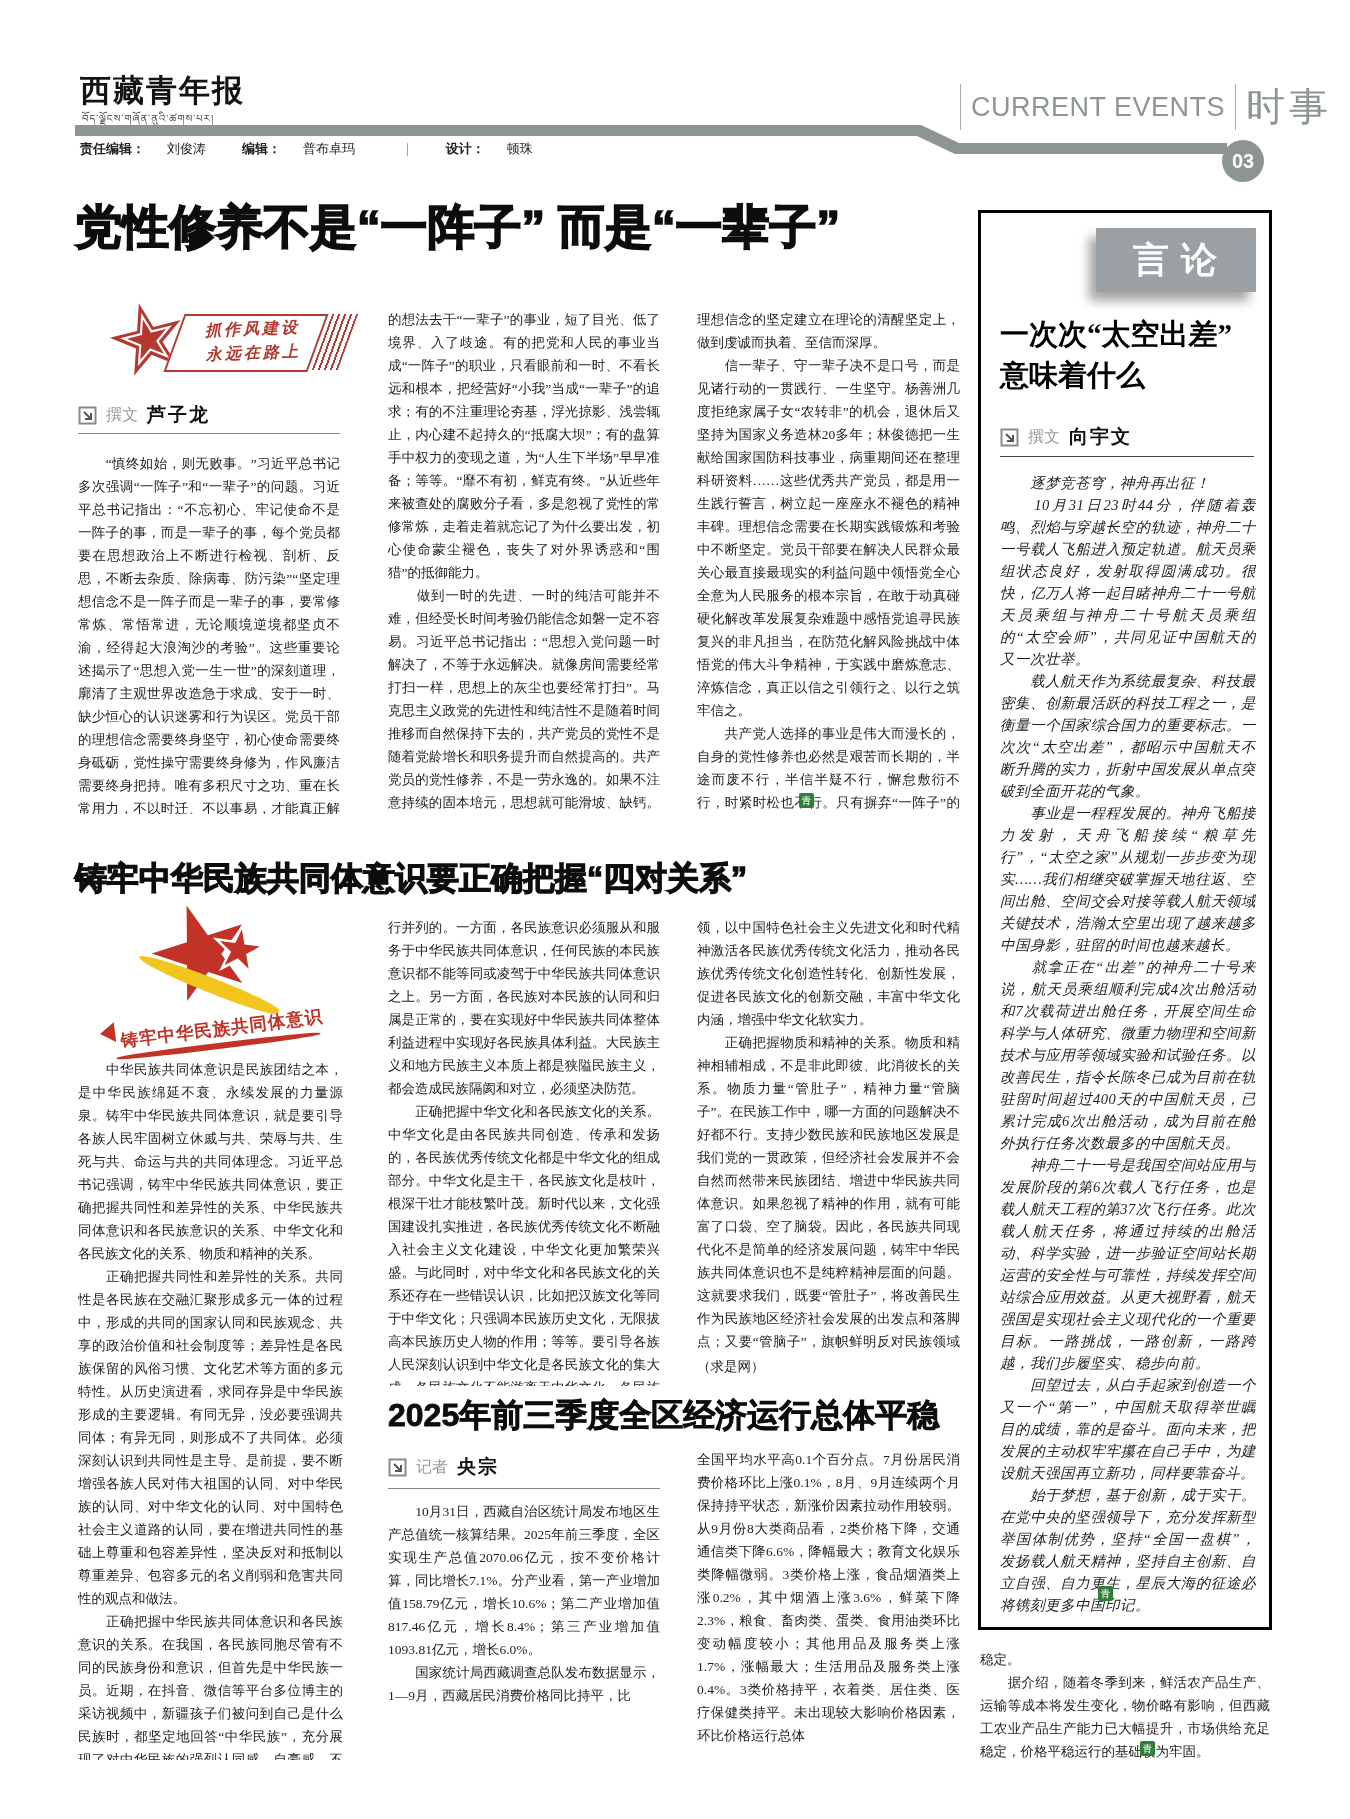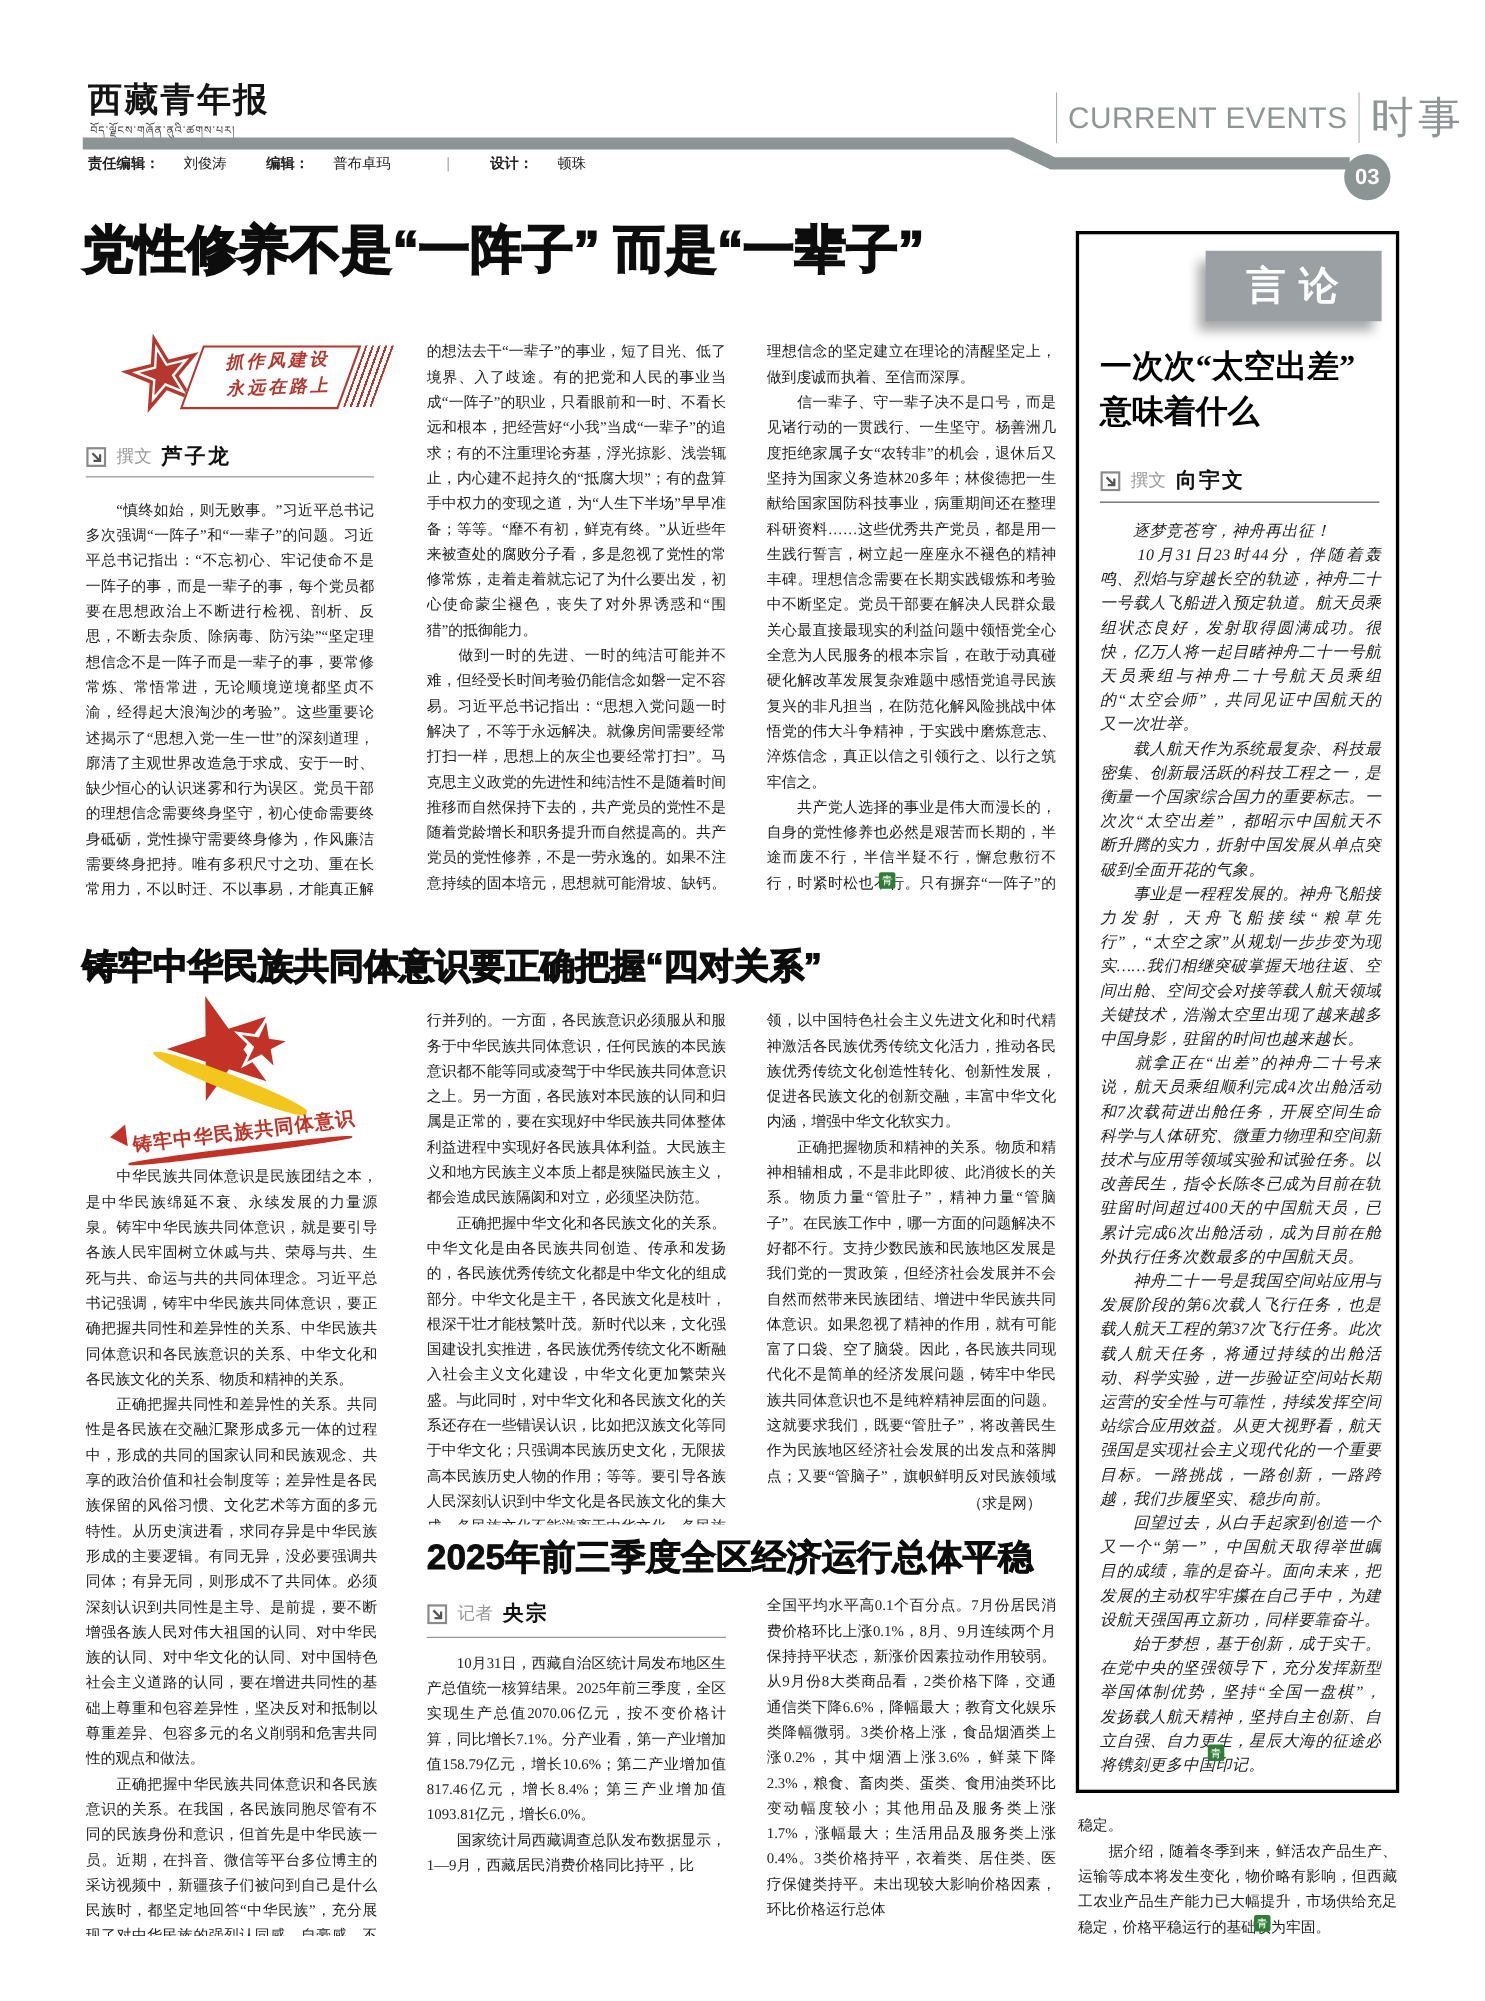--- a/index.html
+++ b/index.html
@@ -32,21 +32,21 @@
   .byline{position:absolute;display:flex;align-items:center;gap:9px;}
   .blabel{color:#9a9a9a;font-size:16px;}
   .bname{color:#111;font-size:19px;font-weight:bold;letter-spacing:2px;}
   .rule{position:absolute;height:1px;background:#8a8a8a;}
 
   
   .col{position:absolute;overflow:hidden;text-align:justify;color:#1d1d1d;
        font-family:"Liberation Serif","DejaVu Serif",serif;font-size:13.5px;line-height:23px;}
   .col .para{margin:0;}
   .source-line{position:absolute;font-family:"Liberation Serif","DejaVu Serif",serif;
-       font-size:13.5px;text-align:right;color:#1d1d1d;}
+       font-size:13.5px;text-align:left;color:#1d1d1d;}
   .endmark{position:absolute;width:15px;height:15px;background:#2f7d36;color:#fff;font-size:10px;
        display:flex;align-items:center;justify-content:center;border-radius:2px;font-family:"Liberation Sans",sans-serif;}
 
   
   .banner1{position:absolute;left:110px;top:297px;width:245px;height:90px;}
   .star{position:absolute;clip-path:polygon(50% 0%,61% 35%,98% 35%,68% 57%,79% 91%,50% 70%,21% 91%,32% 57%,2% 35%,39% 35%);}
   .b1s1{left:0;top:5px;width:76px;height:76px;background:#b5382f;transform:rotate(-14deg);}
   .b1s2{left:10px;top:15px;width:56px;height:56px;background:#ffffff;transform:rotate(-14deg);}
   .b1s3{left:17px;top:22px;width:42px;height:42px;background:#b5382f;transform:rotate(-14deg);}
   .b1ribbon{position:absolute;left:64px;top:17px;width:140px;height:54px;border:2px solid #b5382f;transform:skewX(-20deg);background:#fff;}

